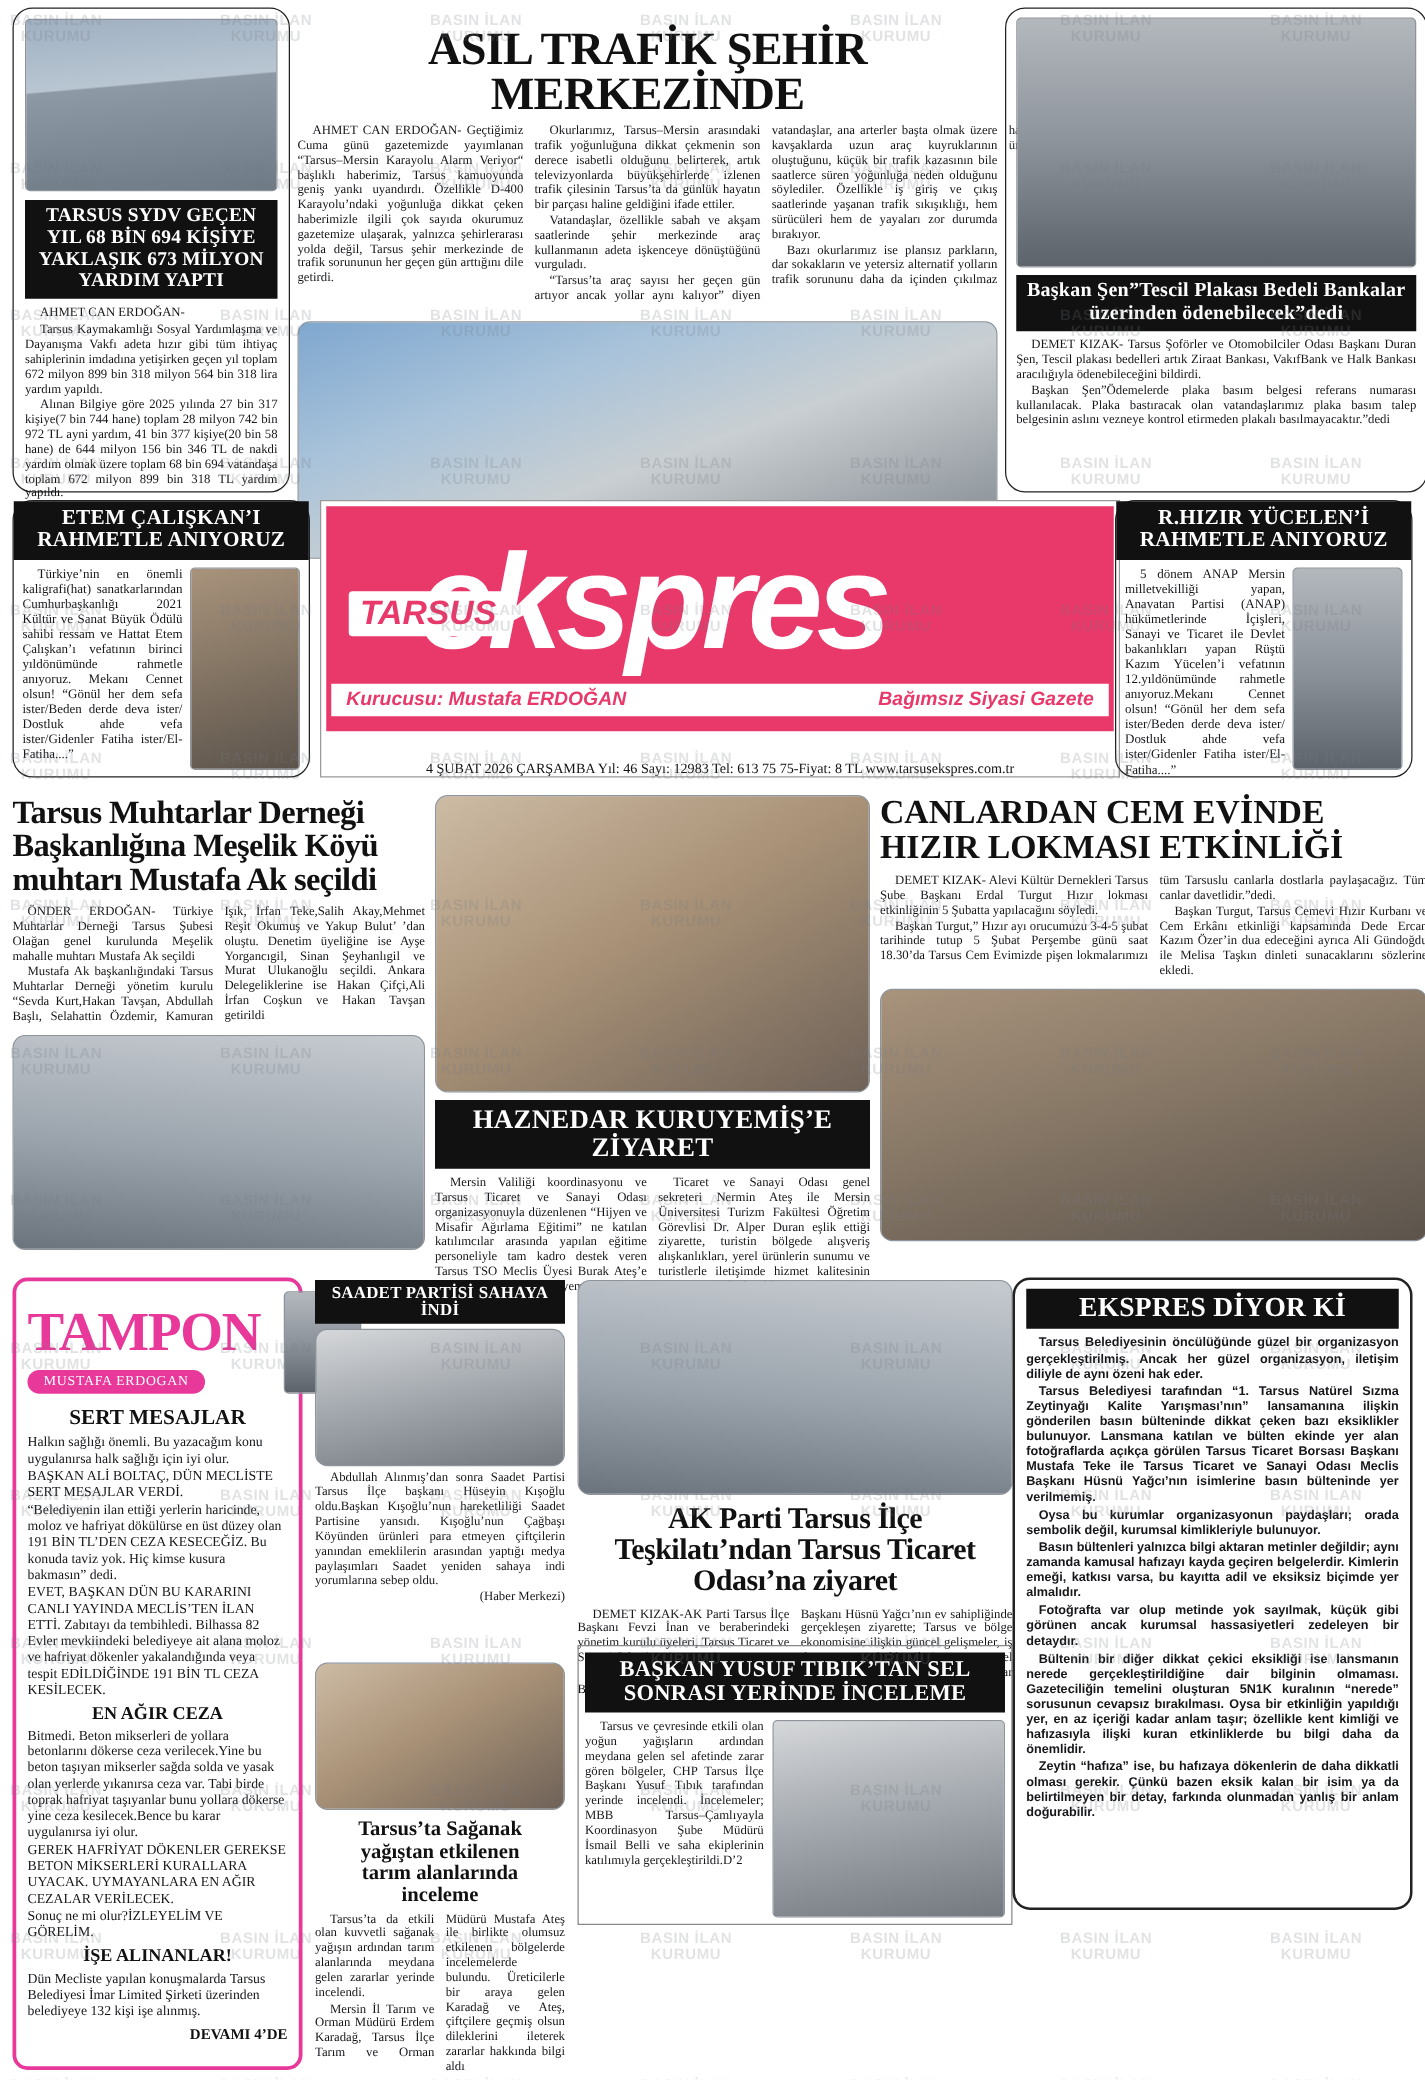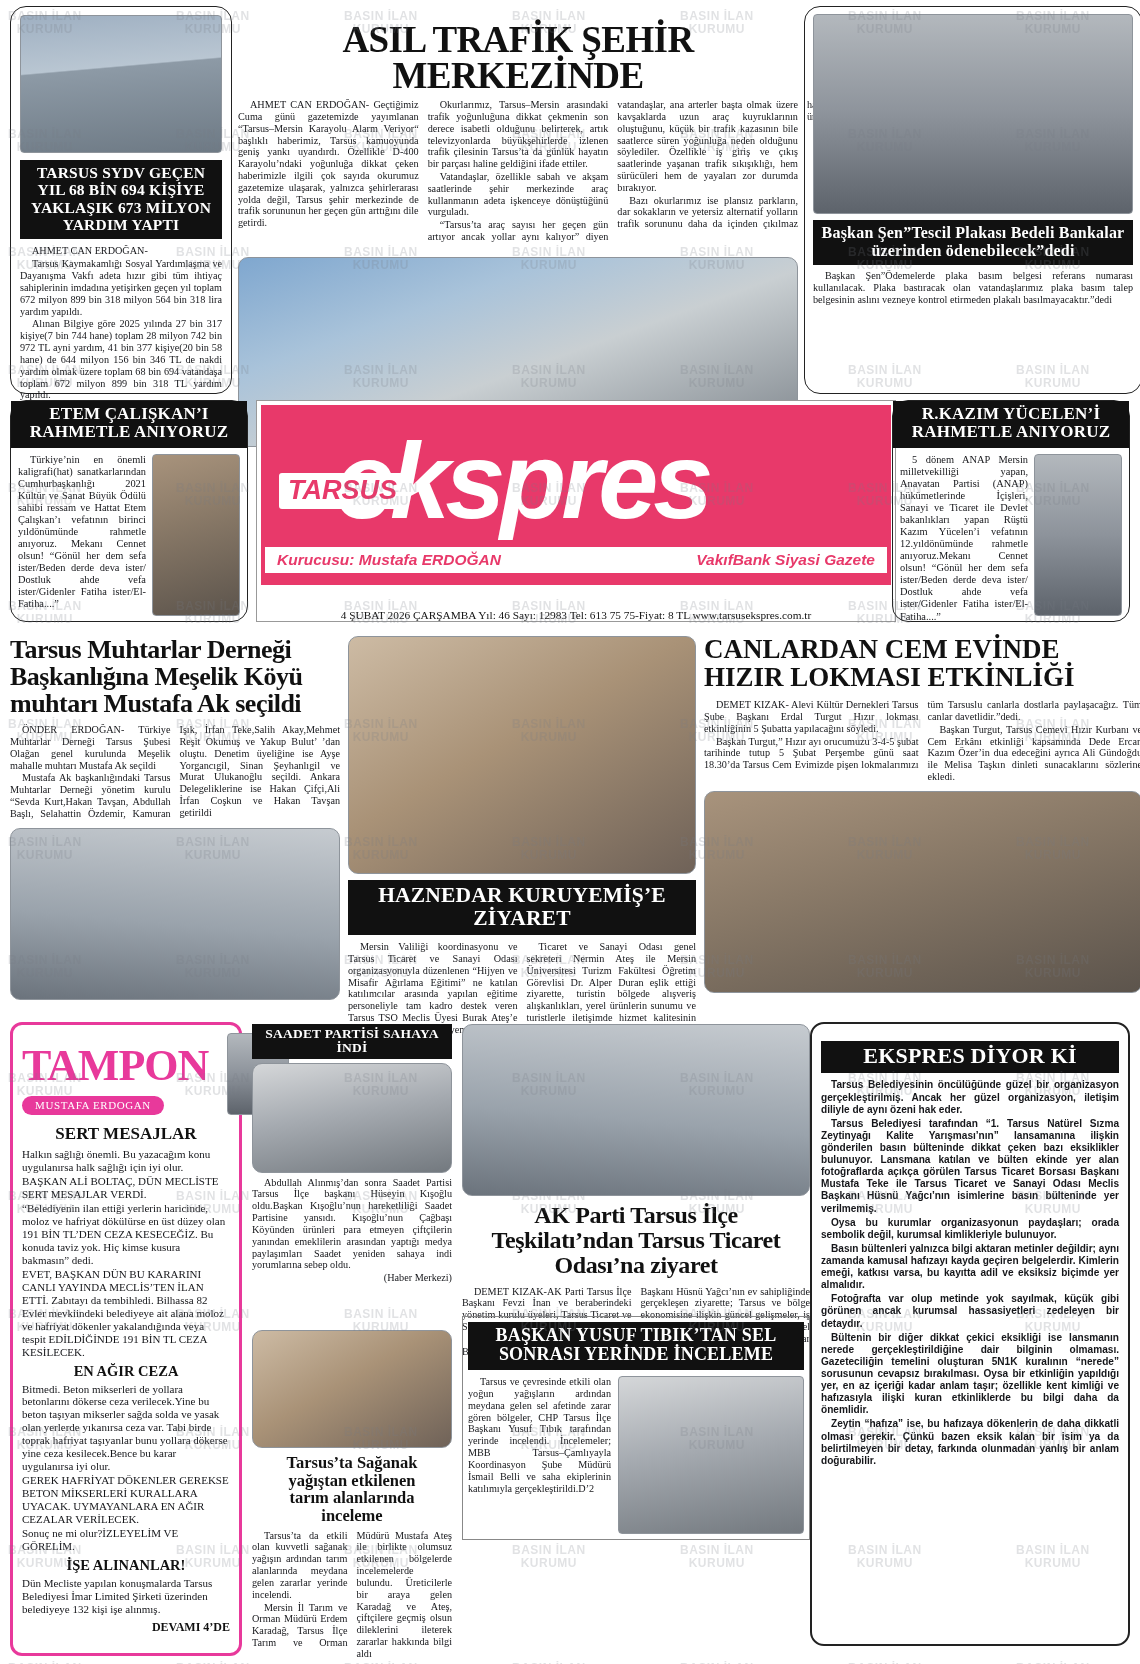--- a/index.html
+++ b/index.html
@@ -209,22 +209,22 @@
     font-size:24px; line-height:1.05; text-align:center; margin:7px 0 7px;
     letter-spacing:-.4px;
   }
   .tibik { position:absolute; left:456px; top:294px; width:348px; border:1px solid #888; padding:5px; }
   .tibik-head { font-size:18px; line-height:1.06; }
   .tibik-row { display:flex; gap:7px; margin-top:6px; }
   .tibik-row .body-text { flex:1 1 auto; }
   .tibik-photo { width:186px; height:158px; flex:0 0 186px; }
 
   .ekspres-d {
-    position:absolute; right:4px; top:0; width:320px; height:624px;
-    border:2px solid #222; border-radius:14px; padding:17px 9px;
+    position:absolute; right:4px; top:0; width:320px; height:506px;
+    border:2px solid #222; border-radius:14px; padding:7px 9px;
   }
   .ed-head { font-size:22px; margin:0 0 6px; }
   .ed-body {
     font-family:"Liberation Sans", sans-serif;
     font-size:10.1px; line-height:1.2; text-align:justify;
     font-weight:bold; color:#15161a;
   }
   .ed-body p { margin:0 0 2px; text-indent:10px; }
 
   
@@ -262,20 +262,21 @@
         <p>“Tarsus’ta araç sayısı her geçen gün artıyor ancak yollar aynı kalıyor” diyen vatandaşlar, ana arterler başta olmak üzere kavşaklarda uzun araç kuyruklarının oluştuğunu, küçük bir trafik kazasının bile saatlerce süren yoğunluğa neden olduğunu söylediler. Özellikle iş giriş ve çıkış saatlerinde yaşanan trafik sıkışıklığı, hem sürücüleri hem de yayaları zor durumda bırakıyor.</p>
         <p>Bazı okurlarımız ise plansız parkların, dar sokakların ve yetersiz alternatif yolların trafik sorununu daha da içinden çıkılmaz hale getirdiğini belirterek, kalıcı çözümler üretilmesi gerektiğini dile getirdi</p>
       </div>
       <div class="photo main-photo ph-b"></div>
     </div>
 
     <div class="box-sen rounded">
       <div class="photo sq sen-photo ph-c"></div>
       <div class="blackbar sen-head">Başkan Şen”Tescil Plakası Bedeli Bankalar üzerinden ödenebilecek”dedi</div>
       <div class="body-text">
+        <p>DEMET KIZAK- Tarsus Şoförler ve Otomobilciler Odası Başkanı Duran Şen, Tescil plakası bedelleri artık Ziraat Bankası, VakıfBank ve Halk Bankası aracılığıyla ödenebileceğini bildirdi.</p>
         <p>Başkan Şen”Ödemelerde plaka basım belgesi referans numarası kullanılacak. Plaka bastıracak olan vatandaşlarımız plaka basım talep belgesinin aslını vezneye kontrol etirmeden plakalı basılmayacaktır.”dedi</p>
       </div>
     </div>
   </div>
 
   <div class="mast-row">
 
     <div class="memo memo-left rounded">
       <div class="blackbar memo-head">ETEM ÇALIŞKAN’I RAHMETLE ANIYORUZ</div>
       <div class="memo-inner">
@@ -285,28 +286,28 @@
         <div class="photo sq memo-pic ph-f"></div>
       </div>
     </div>
 
     <div class="mast">
       <div class="mast-red">
         <div class="mast-ekspres">ekspres</div>
         <div class="mast-tarsus">TARSUS</div>
         <div class="mast-bottom">
           <span>Kurucusu: Mustafa ERDOĞAN</span>
-          <span>VakıfBank Siyasi Gazete</span>
+          <span>Bağımsız Siyasi Gazete</span>
         </div>
       </div>
       <div class="mast-date">4 ŞUBAT  2026 ÇARŞAMBA Yıl: 46  Sayı: 12983 Tel: 613 75 75-Fiyat: 8 TL   www.tarsusekspres.com.tr</div>
     </div>
 
     <div class="memo memo-right rounded">
-      <div class="blackbar memo-head">R.KAZIM YÜCELEN’İ RAHMETLE ANIYORUZ</div>
+      <div class="blackbar memo-head">R.HIZIR YÜCELEN’İ RAHMETLE ANIYORUZ</div>
       <div class="memo-inner">
         <div class="body-text">
           <p>5 dönem ANAP  Mersin milletvekilliği yapan, Anavatan Partisi (ANAP) hükümetlerinde İçişleri, Sanayi ve Ticaret ile Devlet bakanlıkları yapan Rüştü Kazım Yücelen’i vefatının 12.yıldönümünde rahmetle anıyoruz.Mekanı Cennet olsun! “Gönül her dem sefa ister/Beden derde deva ister/ Dostluk ahde vefa ister/Gidenler Fatiha ister/El-Fatiha....”</p>
         </div>
         <div class="photo sq memo-pic ph-c"></div>
       </div>
     </div>
   </div>
 
   <div class="mid">

